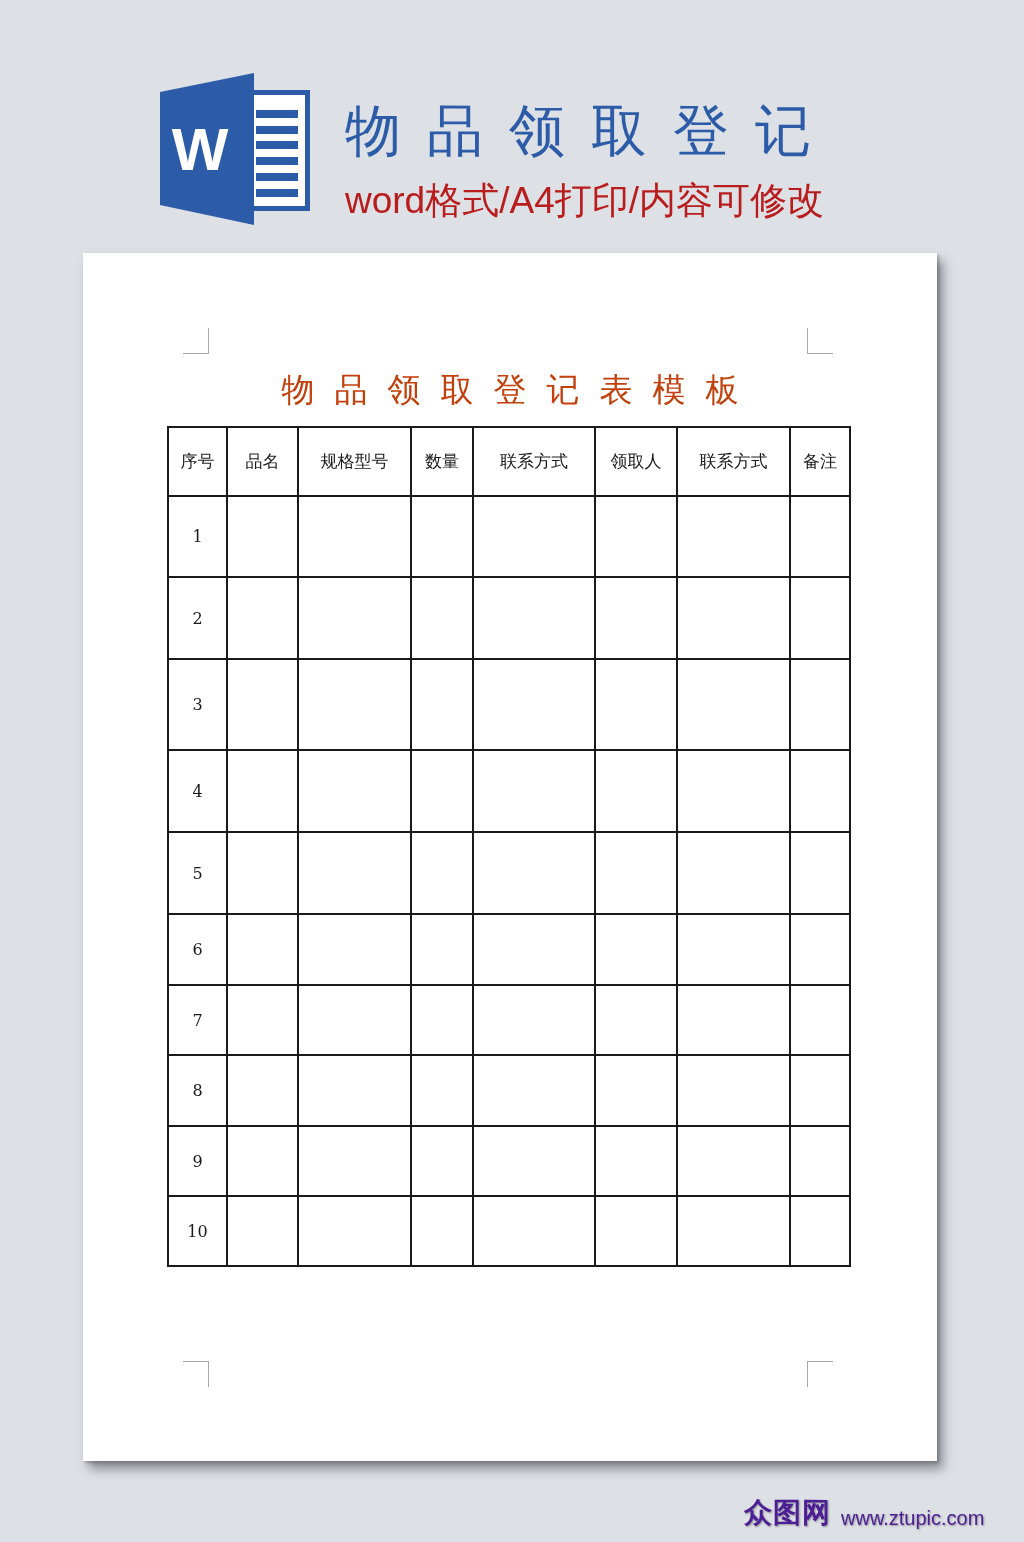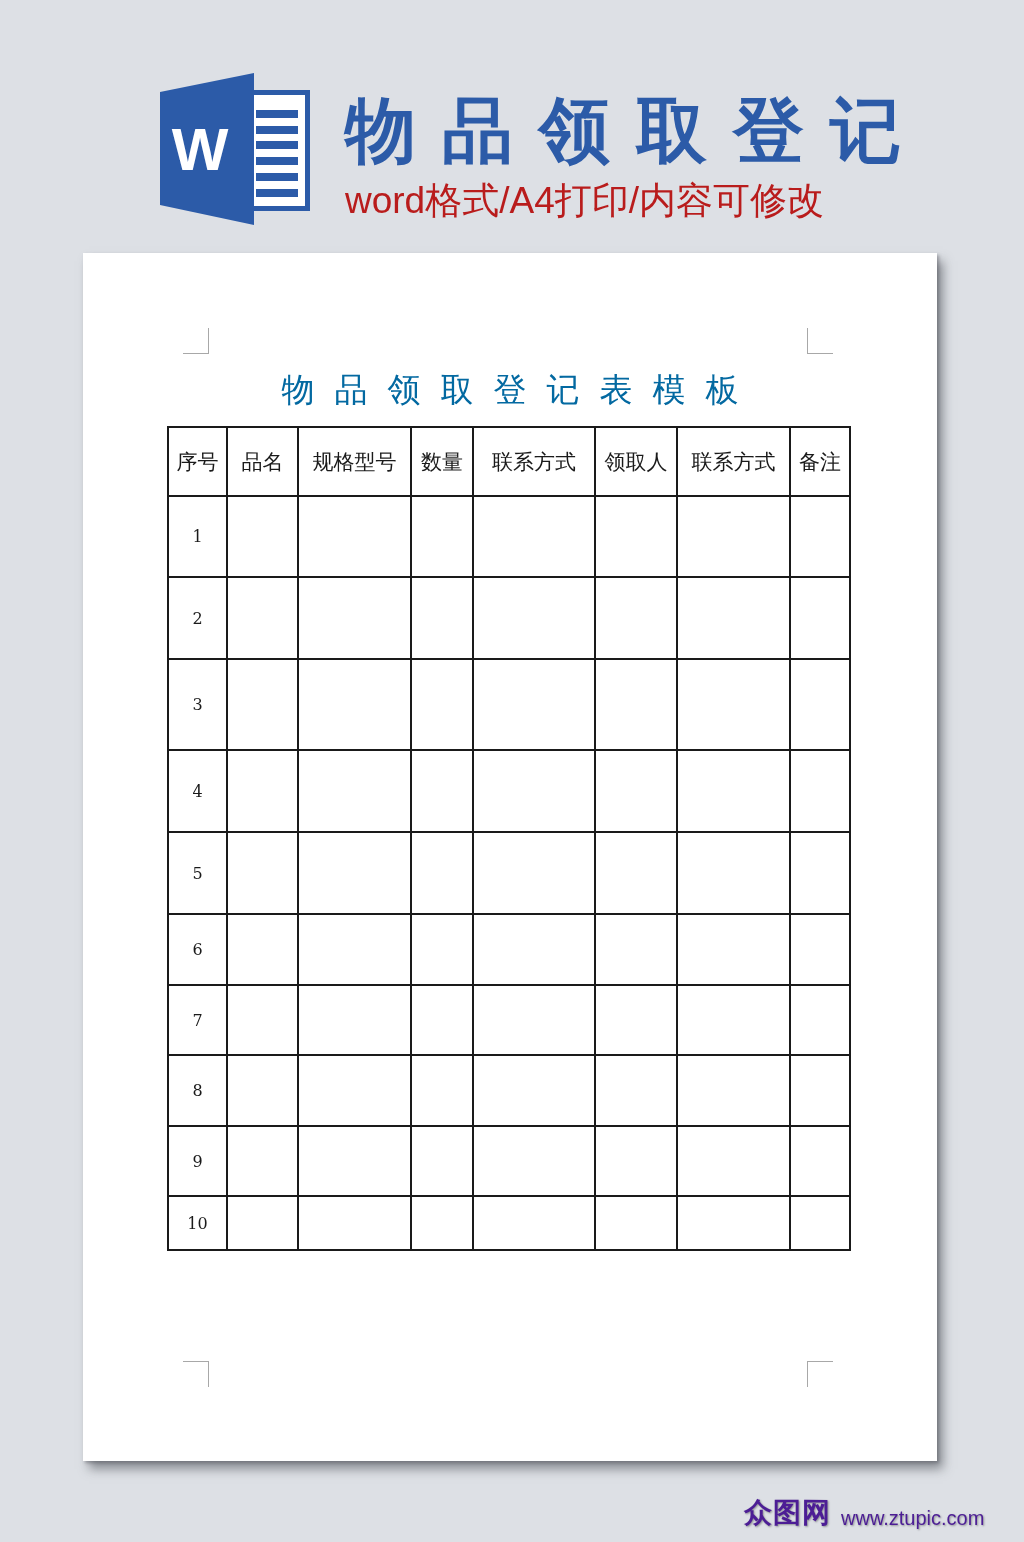--- a/index.html
+++ b/index.html
@@ -7,21 +7,21 @@
     width: 1024px; height: 1542px;
     background: #dde0e5;
     overflow: hidden;
     position: relative;
     font-family: "DejaVu Sans", "Liberation Sans", sans-serif;
   }
   
   .word-icon { position: absolute; left: 158px; top: 73px; width: 152px; height: 152px; }
   .banner-title {
     position: absolute; left: 345px; top: 92px;
-    font-size: 71px; font-weight: bold; color: #2c5ba8;
+    font-size: 56px; font-weight: normal; color: #2c5ba8;
     letter-spacing: 26px; white-space: nowrap; line-height: 78px;
   }
   .banner-sub {
     position: absolute; left: 345px; top: 176px;
     font-size: 37px; color: #b91c1c; white-space: nowrap; line-height: 50px;
     font-family: "Liberation Sans", "DejaVu Sans", sans-serif;
   }
   
   .page {
     position: absolute; left: 83px; top: 253px; width: 854px; height: 1208px;
@@ -29,35 +29,35 @@
     box-shadow: 6px 8px 10px rgba(70,72,80,0.55), 2px 2px 3px rgba(60,60,70,0.35);
   }
   .corner { position: absolute; width: 26px; height: 26px; border-color: #a8a8a8; border-style: solid; border-width: 0; }
   .corner.tl { left: 100px; top: 75px; border-right-width: 1px; border-bottom-width: 1px; }
   .corner.tr { left: 724px; top: 75px; border-left-width: 1px; border-bottom-width: 1px; }
   .corner.bl { left: 100px; top: 1108px; border-right-width: 1px; border-top-width: 1px; }
   .corner.br { left: 724px; top: 1108px; border-left-width: 1px; border-top-width: 1px; }
   .doc-title {
     position: absolute; left: 0; width: 100%; top: 112px; text-align: center;
     font-family: "DejaVu Serif", "Liberation Serif", serif;
-    font-size: 33px; color: #0369a1; letter-spacing: 20px; padding-left: 20px;
+    font-size: 33px; color: #c2410c; letter-spacing: 20px; padding-left: 20px;
     line-height: 50px;
   }
   table.register {
     position: absolute; left: 84px; top: 173px;
     border-collapse: collapse; table-layout: fixed;
     width: 682px;
   }
   table.register th, table.register td {
     border: 2px solid #1a1a1a;
     text-align: center; vertical-align: middle;
     color: #1a1a1a;
   }
   table.register th {
-    height: 69px; font-size: 21px; font-weight: normal;
+    height: 69px; font-size: 17px; font-weight: normal;
     font-family: "DejaVu Sans", "Liberation Sans", sans-serif;
   }
   table.register td.num {
     font-family: "DejaVu Serif", "Liberation Serif", serif; font-size: 16px;
   }
   
   .watermark {
     position: absolute; left: 744px; top: 1494px;
     display: flex; align-items: center; gap: 10px;
     color: #4c1d95; text-shadow: 1px 1px 2px rgba(0,0,0,0.35);
@@ -201,21 +201,21 @@
       <tr style="height:70px">
           <td class="num">9</td>
           <td></td>
           <td></td>
           <td></td>
           <td></td>
           <td></td>
           <td></td>
           <td></td>
         </tr>
-      <tr style="height:54px">
+      <tr style="height:70px">
           <td class="num">10</td>
           <td></td>
           <td></td>
           <td></td>
           <td></td>
           <td></td>
           <td></td>
           <td></td>
         </tr>
     </tbody>

